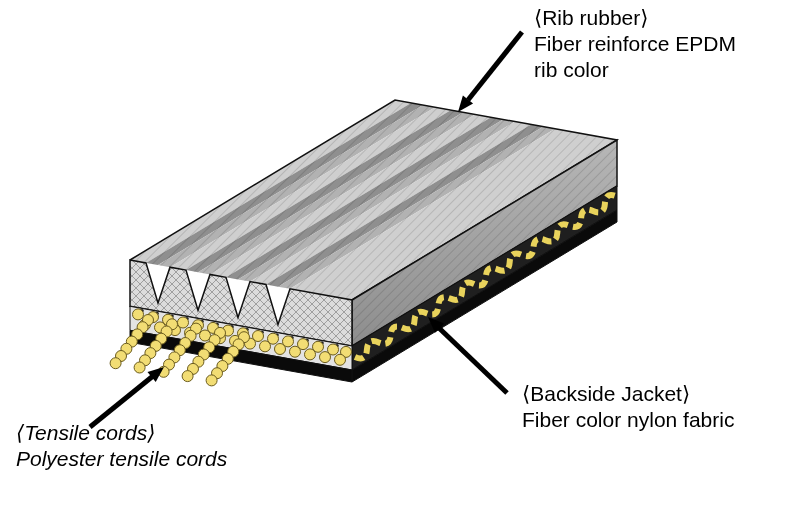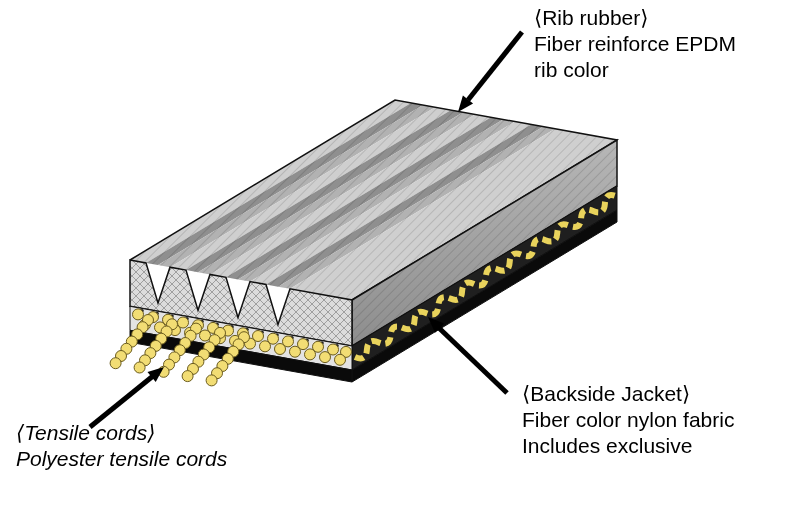--- a/index.html
+++ b/index.html
@@ -174,16 +174,15 @@
   </div>
 
   <div class="label" style="left:16px;top:420px;font-style:italic;">
     <div>⟨Tensile cords⟩</div>
     <div>Polyester tensile cords</div>
   </div>
 
   <div class="label" style="left:502px;top:381px;margin-left:20px;">
     <div>⟨Backside Jacket⟩</div>
     <div>Fiber color nylon fabric</div>
-    <div>Includes exclusive</div>
   </div>
 
 </div>
 
 </body></html>

